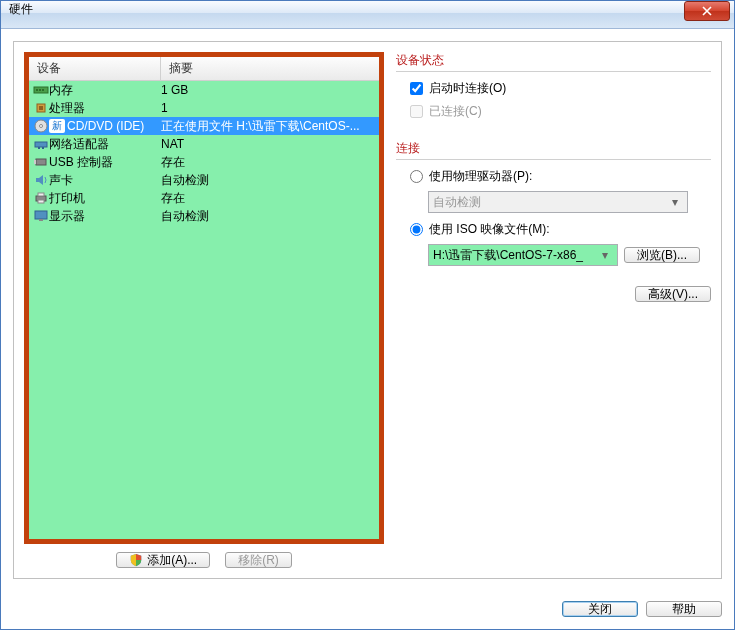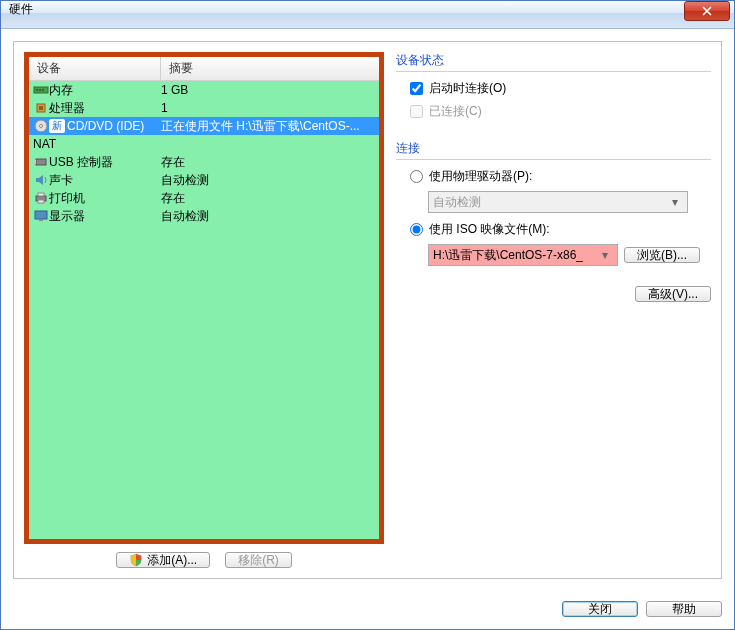--- a/index.html
+++ b/index.html
@@ -30,28 +30,28 @@
     .badge-new { background: #0066cc; color: #fff; font-size: 10px; padding: 0 3px; border-radius: 2px; margin-right: 2px; }
     .table-row.selected .badge-new { background: #fff; color: #0066cc; }
     
     .left-buttons { display: flex; justify-content: center; gap: 15px; margin-top: 8px; }
     .btn { height: 16px; padding: 0 12px; background: linear-gradient(to bottom, #fdfdfd, #e8e8e8); border: 1px solid #a0a0a0; border-radius: 3px; cursor: pointer; font-size: 12px; display: inline-flex; align-items: center; gap: 4px; }
     .btn:disabled { color: #999; cursor: default; }
     .shield-icon { width: 14px; height: 14px; }
     
     .right-panel { flex: 1; display: flex; flex-direction: column; }
     .group { margin-bottom: 14px; }
-    .group-title { font-size: 12px; color: #1d4ed8; margin-bottom: 2px; }
+    .group-title { font-size: 12px; color: #b91c1c; margin-bottom: 2px; }
     .group-line { height: 1px; background: #d0d0d0; margin-bottom: 8px; }
     .group-body { padding-left: 14px; }
     .checkbox-row, .radio-row { display: flex; align-items: center; gap: 6px; margin-bottom: 6px; font-size: 12px; }
     .checkbox-row input, .radio-row input { margin: 0; }
     .checkbox-row label.disabled { color: #999; }
     
-    .combo { width: 260px; height: 22px; border: 1px solid #abadb3; background: #fca5a5; display: flex; align-items: center; padding: 0 4px; font-size: 12px; margin-left: 18px; margin-bottom: 8px; }
+    .combo { width: 260px; height: 22px; border: 1px solid #abadb3; background: #86efac; display: flex; align-items: center; padding: 0 4px; font-size: 12px; margin-left: 18px; margin-bottom: 8px; }
     .combo.disabled { background: #f0f0f0; color: #999; }
     .combo-text { flex: 1; overflow: hidden; text-overflow: ellipsis; white-space: nowrap; }
     .combo-arrow { width: 16px; text-align: center; color: #666; }
     
     .iso-row { display: flex; gap: 6px; margin-left: 18px; align-items: center; }
     .iso-row .combo { margin: 0; width: 190px; }
     
     .advanced-row { display: flex; justify-content: flex-end; margin-top: 6px; }
     
     .footer { display: flex; justify-content: flex-end; gap: 8px; padding: 10px 12px 12px 12px; }
@@ -114,20 +114,30 @@
                       <circle cx="8" cy="8" r="6" fill="#e0e0e0" stroke="#888"></circle>
                       <circle cx="8" cy="8" r="1.5" fill="#fff" stroke="#888"></circle>
                     </svg>
                   </span>
                   <span class="badge-new">新</span>
                   <span>CD/DVD (IDE)</span>
                 </div>
                 <div class="td-summary">正在使用文件 H:\迅雷下载\CentOS-...</div>
               </div>
               <div class="table-row">
+                <div class="td-device">
+                  <span class="device-icon">
+                    <svg viewBox="0 0 16 16">
+                      <rect x="2" y="6" width="12" height="5" fill="#5090c0" stroke="#306090"></rect>
+                      <rect x="5" y="11" width="2" height="2" fill="#306090"></rect>
+                      <rect x="9" y="11" width="2" height="2" fill="#306090"></rect>
+                    </svg>
+                  </span>
+                  <span>网络适配器</span>
+                </div>
                 <div class="td-summary">NAT</div>
               </div>
               <div class="table-row">
                 <div class="td-device">
                   <span class="device-icon">
                     <svg viewBox="0 0 16 16">
                       <rect x="3" y="5" width="10" height="6" fill="#888" stroke="#555"></rect>
                       <rect x="1" y="6" width="2" height="4" fill="#ccc"></rect>
                     </svg>
                   </span>

